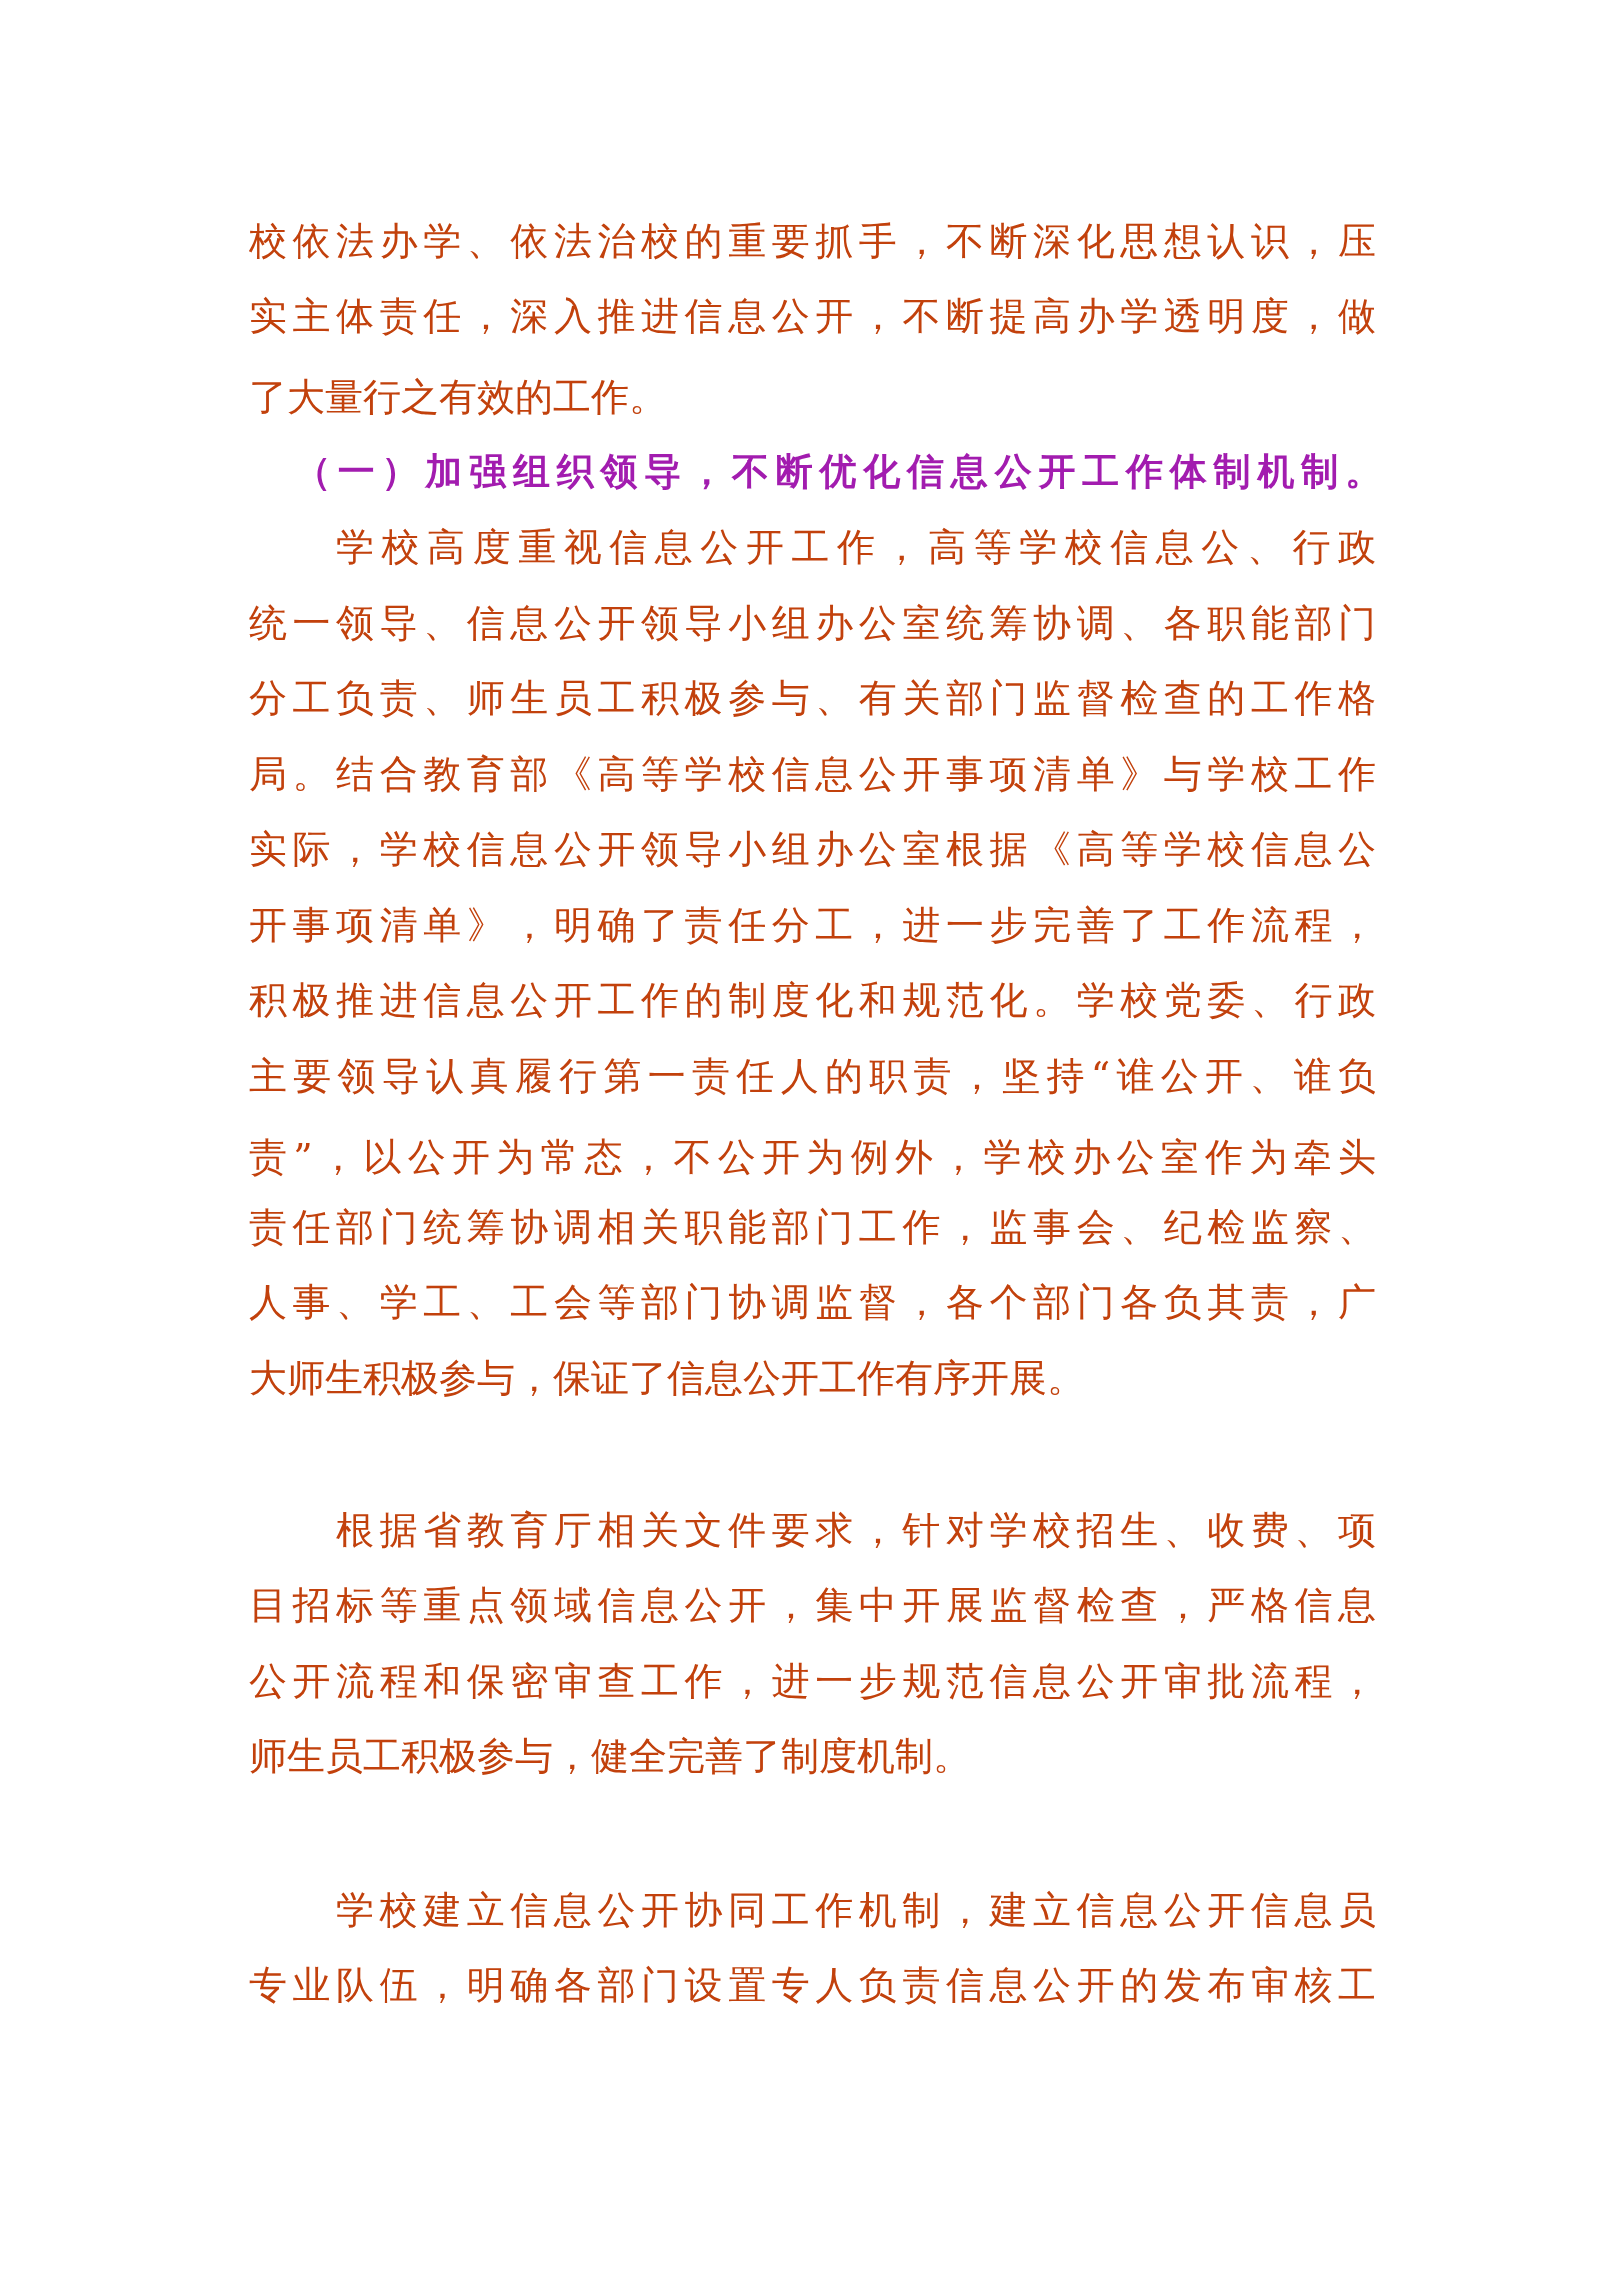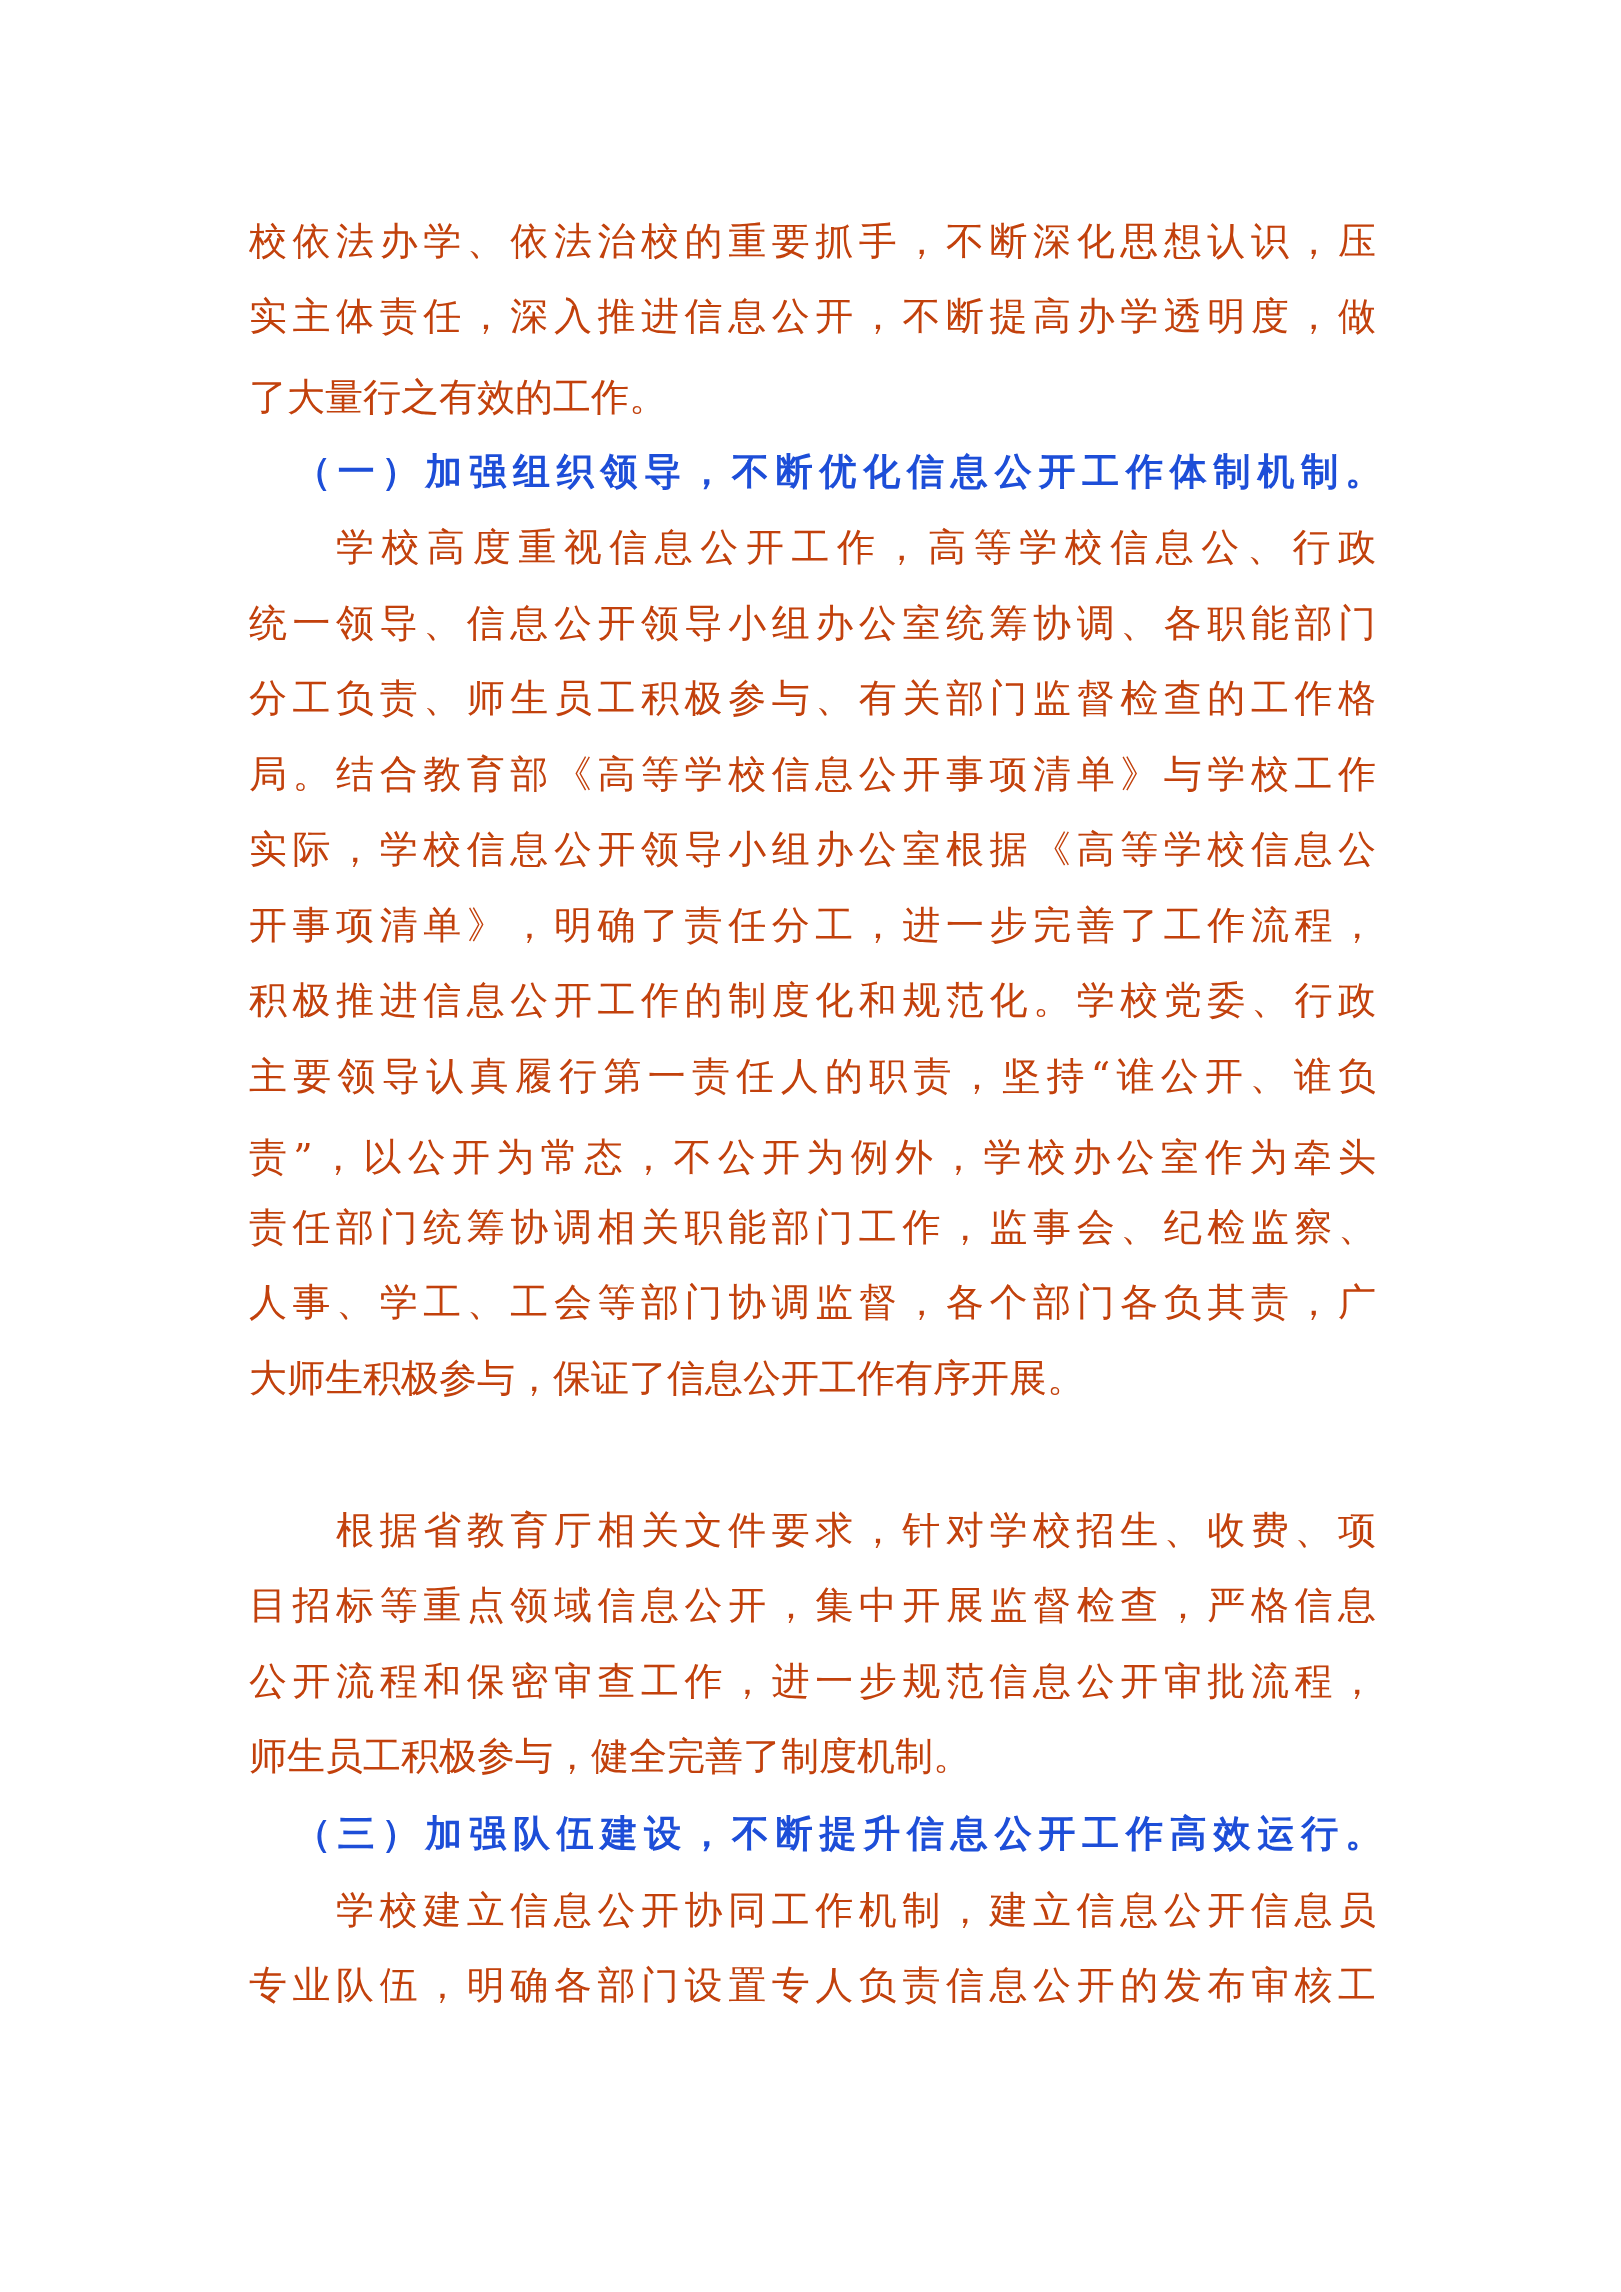--- a/index.html
+++ b/index.html
@@ -22,21 +22,21 @@
   .line.indent { left: 336px; width: 1040px; }
   .heading {
     position: absolute;
     left: 294px;
     width: 1088px;
     height: 59px;
     line-height: 59px;
     font-family: "DejaVu Sans", "Liberation Sans", sans-serif;
     font-weight: bold;
     font-size: 37px;
-    color: #1d4ed8;
+    color: #a21caf;
     white-space: nowrap;
     text-align: justify;
     text-align-last: justify;
   }
 </style>
 </head>
 <body>
 
 <div class="page">
 
@@ -64,21 +64,20 @@
   </div>
 
 
   <div>
     <div class="line indent" style="top:1501px">根据省教育厅相关文件要求，针对学校招生、收费、项</div>
     <div class="line" style="top:1576px">目招标等重点领域信息公开，集中开展监督检查，严格信息</div>
     <div class="line" style="top:1652px">公开流程和保密审查工作，进一步规范信息公开审批流程，</div>
     <div class="line last" style="top:1727px">师生员工积极参与，健全完善了制度机制。</div>
   </div>
 
-  <div class="heading" style="top:1804px">（三）加强队伍建设，不断提升信息公开工作高效运行。</div>
 
   <div>
     <div class="line indent" style="top:1881px">学校建立信息公开协同工作机制，建立信息公开信息员</div>
     <div class="line" style="top:1956px">专业队伍，明确各部门设置专人负责信息公开的发布审核工</div>
   </div>
 
 </div>
 
 
 </body></html>

